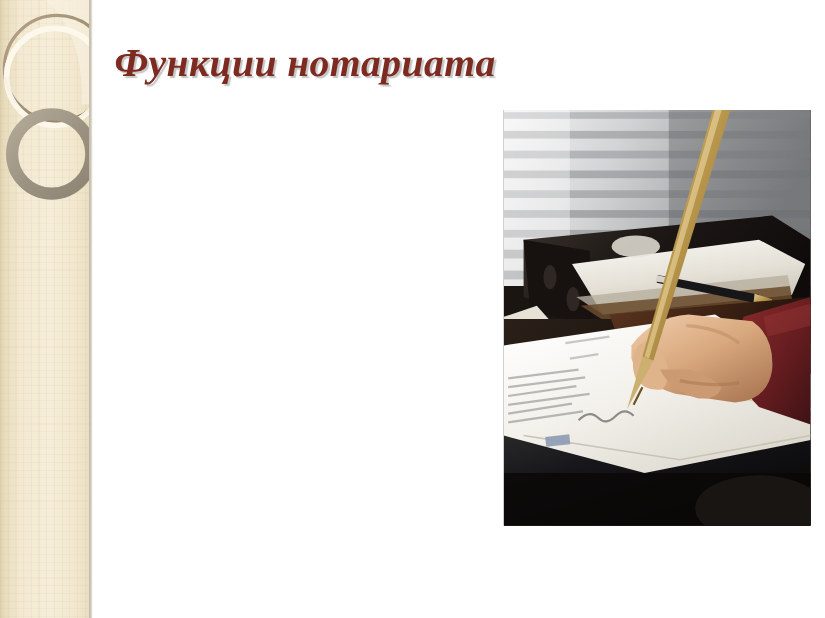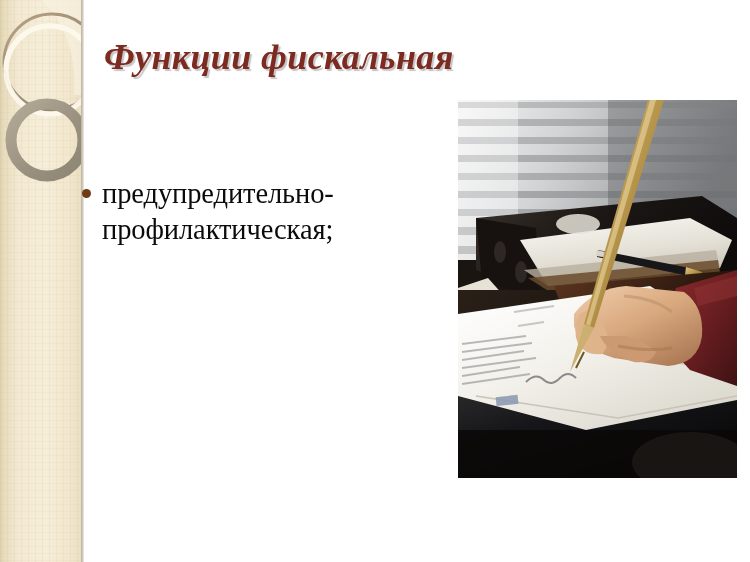--- a/index.html
+++ b/index.html
@@ -161,28 +161,24 @@
         <circle cx="50" cy="70" r="44" fill="none" stroke="#fdf8ec" stroke-width="5" opacity="0.95"></circle>
 
         <circle cx="47" cy="140" r="36" fill="none" stroke="url(#gThick)" stroke-width="11"></circle>
 
         <path d="M 6 70 A 44 44 0 0 1 50 26 A 44 44 0 0 1 94 70" fill="none" stroke="#fdf8ec" stroke-width="5" opacity="0.95"></path>
       </g>
     </svg>
   </div>
   <div class="band-edge"></div>
 
-  <div class="title">Функции фискальная</div>
+  <div class="title">Функции нотариата</div>
 
   <div class="bullets">
 
-    <div class="bullet-row">
-      <span class="bullet-dot"></span>
-      <span class="bullet-text">предупредительно-профилактическая;</span>
-    </div>
 
 
 
 
   </div>
 
   <div class="photo">
     <svg viewBox="0 0 279 378" width="279" height="378" preserveAspectRatio="none">
       <defs>
         <linearGradient id="blinds" x1="0" y1="0" x2="1" y2="0.25">

